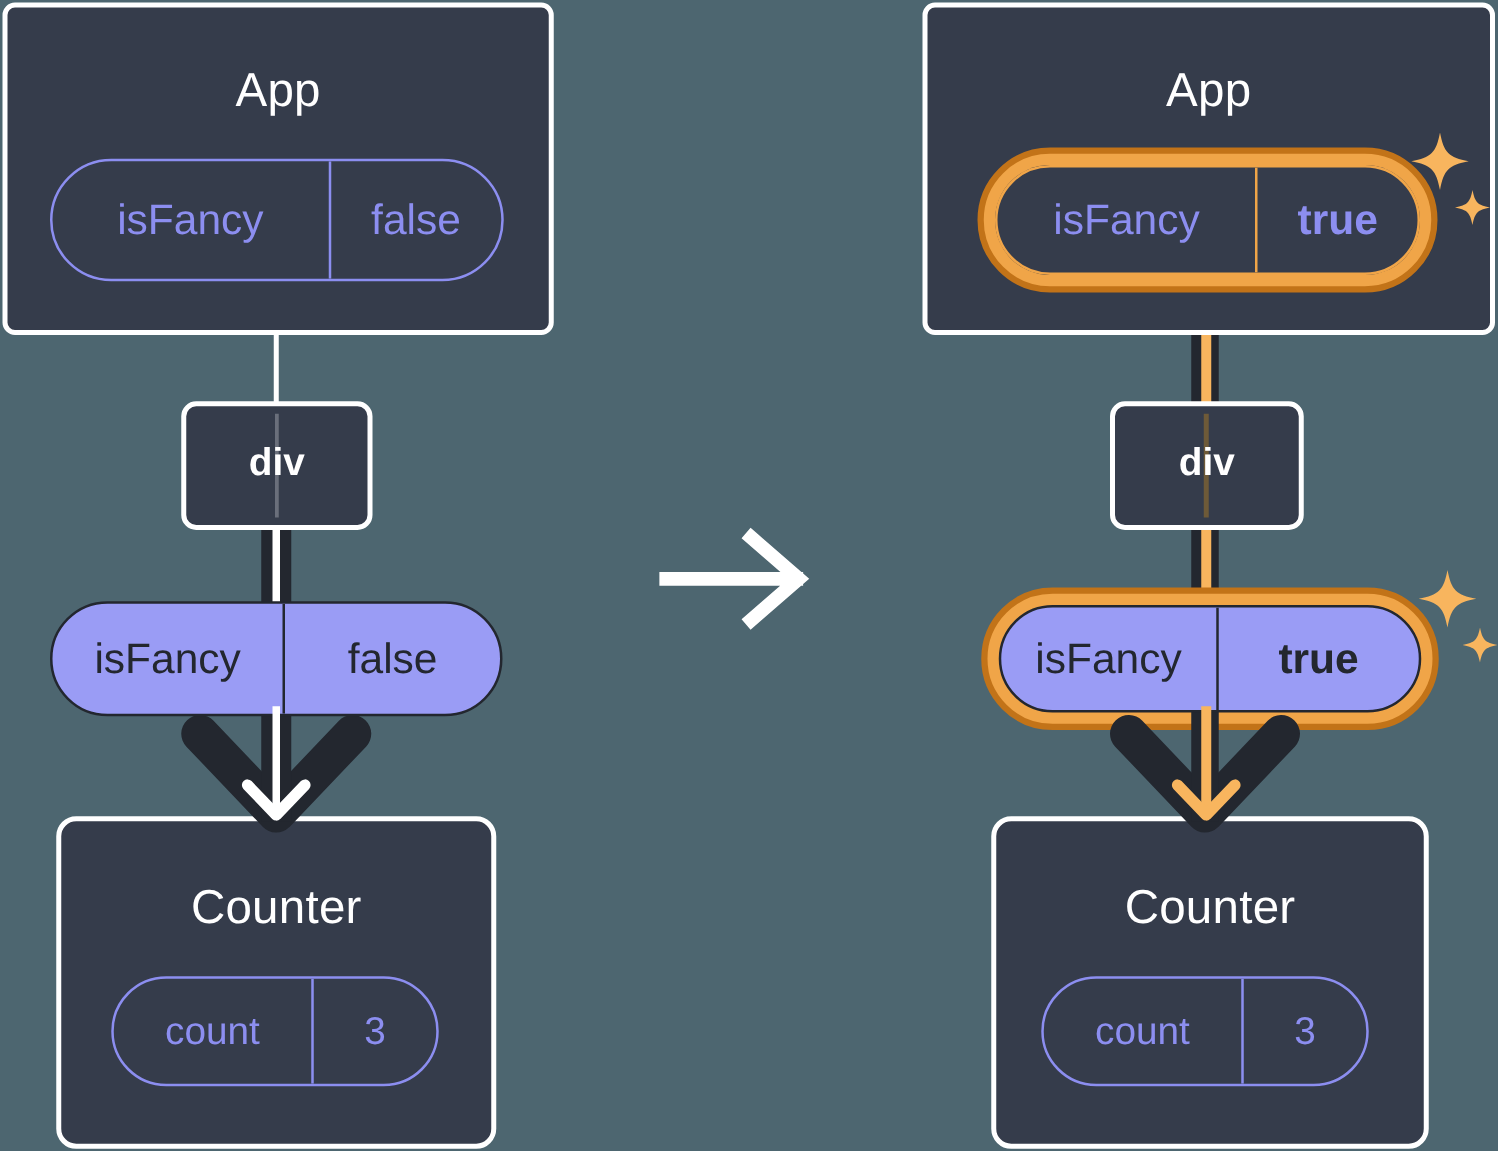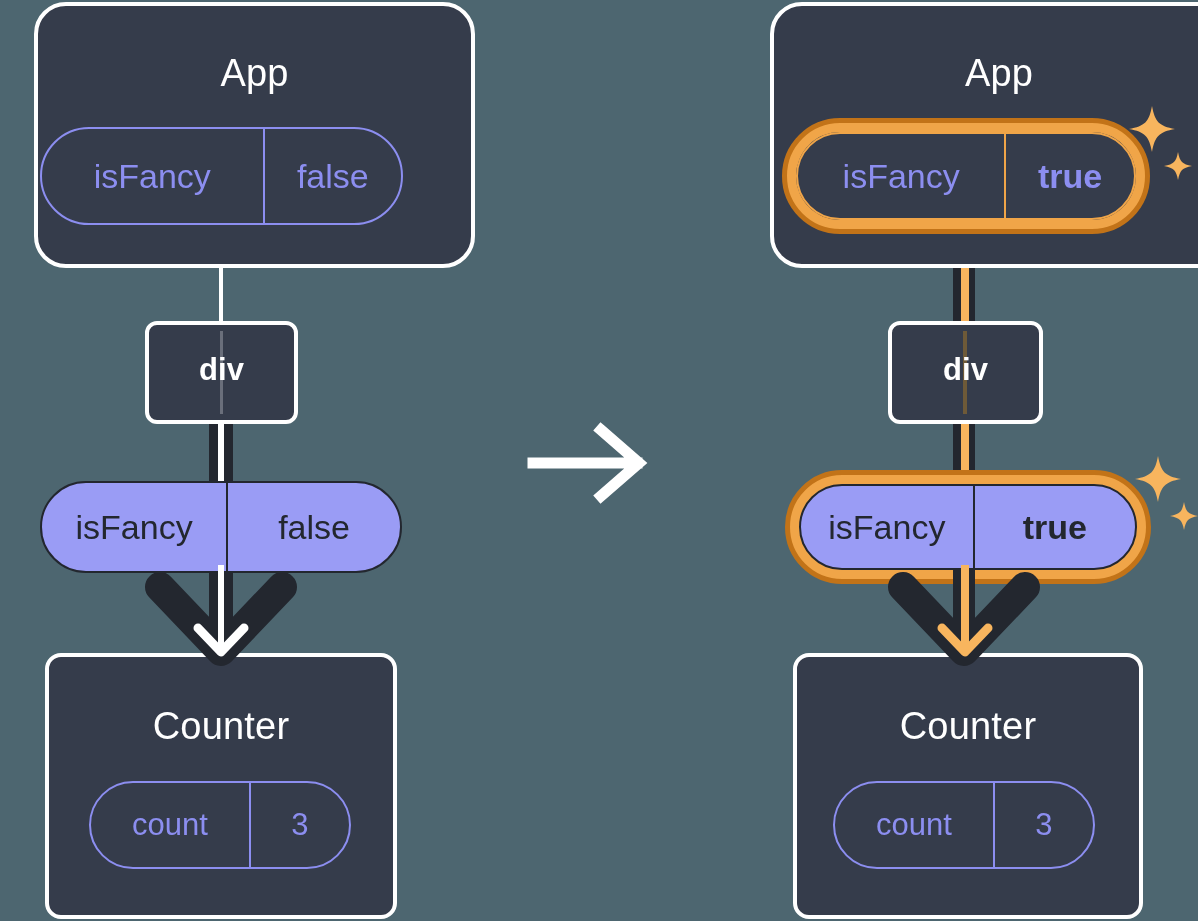--- a/index.html
+++ b/index.html
@@ -22,21 +22,21 @@
 
   
   .node-box {
     position: absolute;
     background: #353c4b;
     border: 4px solid #ffffff;
     border-radius: 16px;
     box-sizing: border-box;
     z-index: 5;
   }
-  .node-box.app  { border-radius: 32px; margin-left: 32px; }
+  .node-box.app  { border-radius: 10px; }
   .node-box.divb { border-radius: 12px; border-width: 4px; }
 
   .node-title {
     position: absolute;
     left: 0; right: 0;
     text-align: center;
     color: #ffffff;
     font-size: 38px;
     font-weight: 400;
     letter-spacing: .2px;

